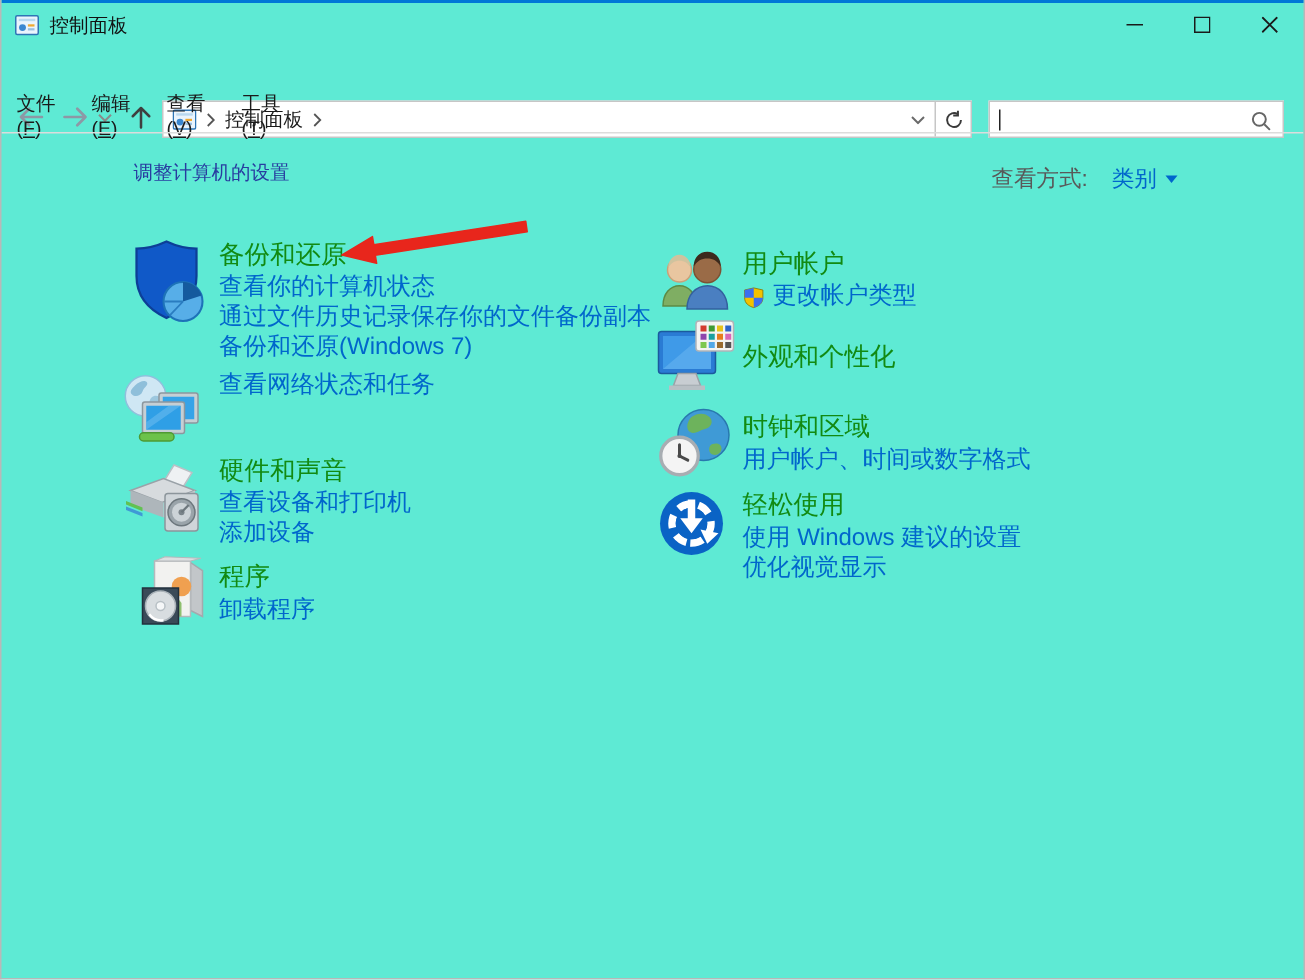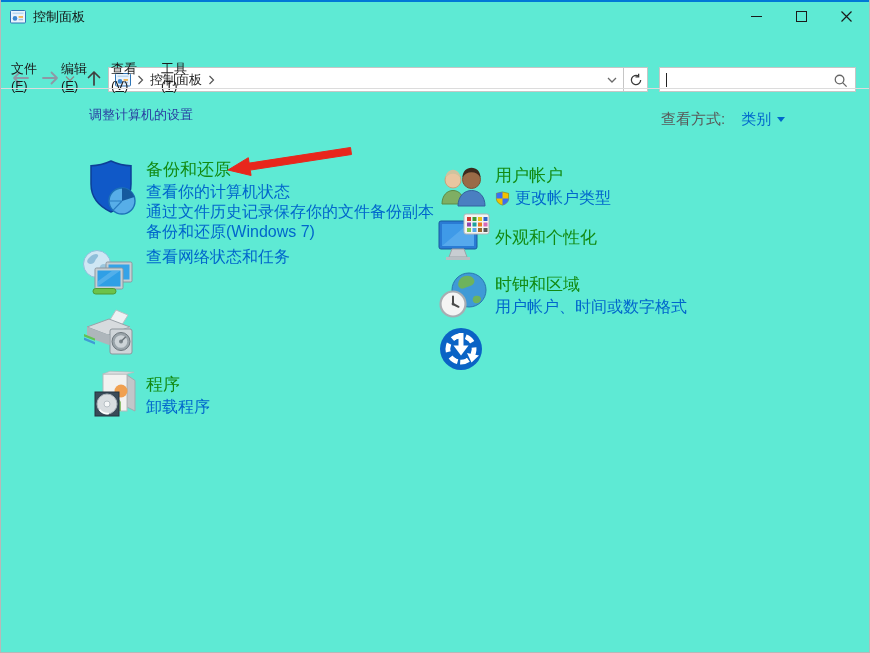--- a/index.html
+++ b/index.html
@@ -231,20 +231,25 @@
           <path d="M49 18v10l-21 8V26z" fill="#c2c9cd"></path>
           <path d="M3 25l11 4.4v2.4L3 27.4z" fill="#62c152"></path>
           <path d="M3 28.6l11 4.4v2.4L3 31z" fill="#3f9ad6"></path>
           <rect x="29" y="20" width="22" height="25" rx="2" fill="#cfd5d9" stroke="#8c959b"></rect>
           <circle cx="40" cy="32.5" r="9" fill="#9aa4aa" stroke="#6d777d"></circle>
           <circle cx="40" cy="32.5" r="6.3" fill="#ccd3d7"></circle>
           <circle cx="40" cy="32.5" r="2" fill="#7a848a"></circle>
           <path d="M40 32.5l4.8-4.8" stroke="#6d777d" stroke-width="1.5"></path>
         </svg>
     </span>
+    <div class="cat-text">
+      <a class="cat-title">硬件和声音</a>
+      <a class="cat-link">查看设备和打印机</a>
+      <a class="cat-link">添加设备</a>
+    </div>
   </div>
 
   <div class="cat cat-l cat-4">
     <span class="cat-icon">
       <svg width="46" height="48" viewBox="0 0 46 48">
           <path d="M34 5l8 5.5V41l-8-4z" fill="#c2c6c9" stroke="#a4a9ad"></path>
           <rect x="10" y="4" width="24" height="37" fill="#f2f2f0" stroke="#b5b9bc"></rect>
           <path d="M10 4l7-2.8 24 1L34 4z" fill="#dcdfe1" stroke="#b5b9bc" stroke-width="0.7"></path>
           <circle cx="28" cy="21" r="6.5" fill="#f0a050"></circle>
           <path d="M12 34l9-11 7 9v9H12z" fill="#8fbf6f"></path>
@@ -333,18 +338,23 @@
     <span class="cat-icon">
       <svg width="46" height="46" viewBox="0 0 46 46">
           <circle cx="23" cy="23" r="21" fill="#0a63c5"></circle>
           <circle cx="23" cy="23" r="13" fill="none" stroke="#ffffff" stroke-width="5" stroke-dasharray="8.5 5.5" transform="rotate(105 23 23)"></circle>
           <circle cx="23" cy="23" r="10.5" fill="#0a63c5"></circle>
           <path d="M23 7v15" stroke="#ffffff" stroke-width="5"></path>
           <path d="M15.5 19.5L23 29.5l7.5-10z" fill="#ffffff"></path>
           <path d="M29 27l12 2.5-7.5 7z" fill="#ffffff"></path>
         </svg>
     </span>
+    <div class="cat-text">
+      <a class="cat-title">轻松使用</a>
+      <a class="cat-link">使用 Windows 建议的设置</a>
+      <a class="cat-link">优化视觉显示</a>
+    </div>
   </div>
 
   <svg class="annotation-arrow" viewBox="0 0 130 40" style="color: rgb(232, 38, 28);">
     <polygon points="124.5,4.5 23.2,20.1 22.3,14.7 2,27 25.1,32.5 24.2,27.1 125.5,11.5" fill="currentColor" stroke="currentColor" stroke-width="1" stroke-linejoin="round"></polygon>
   </svg>
 </div>
 
 </body></html>

